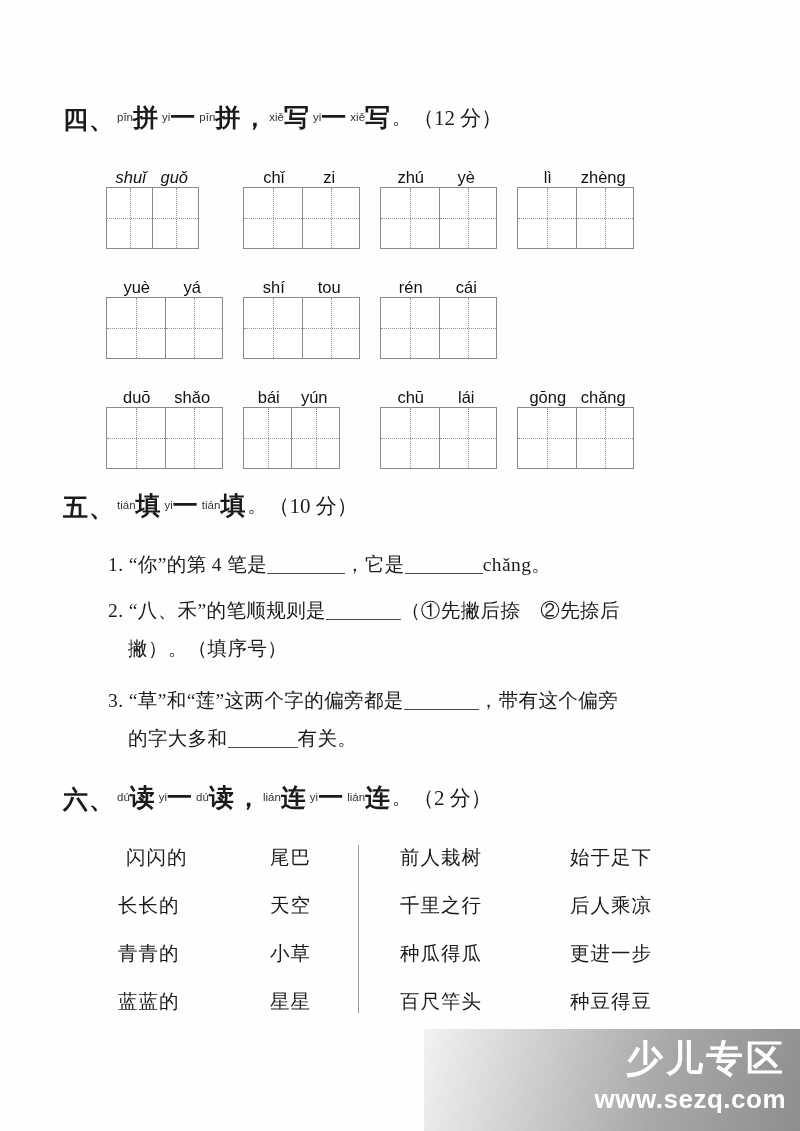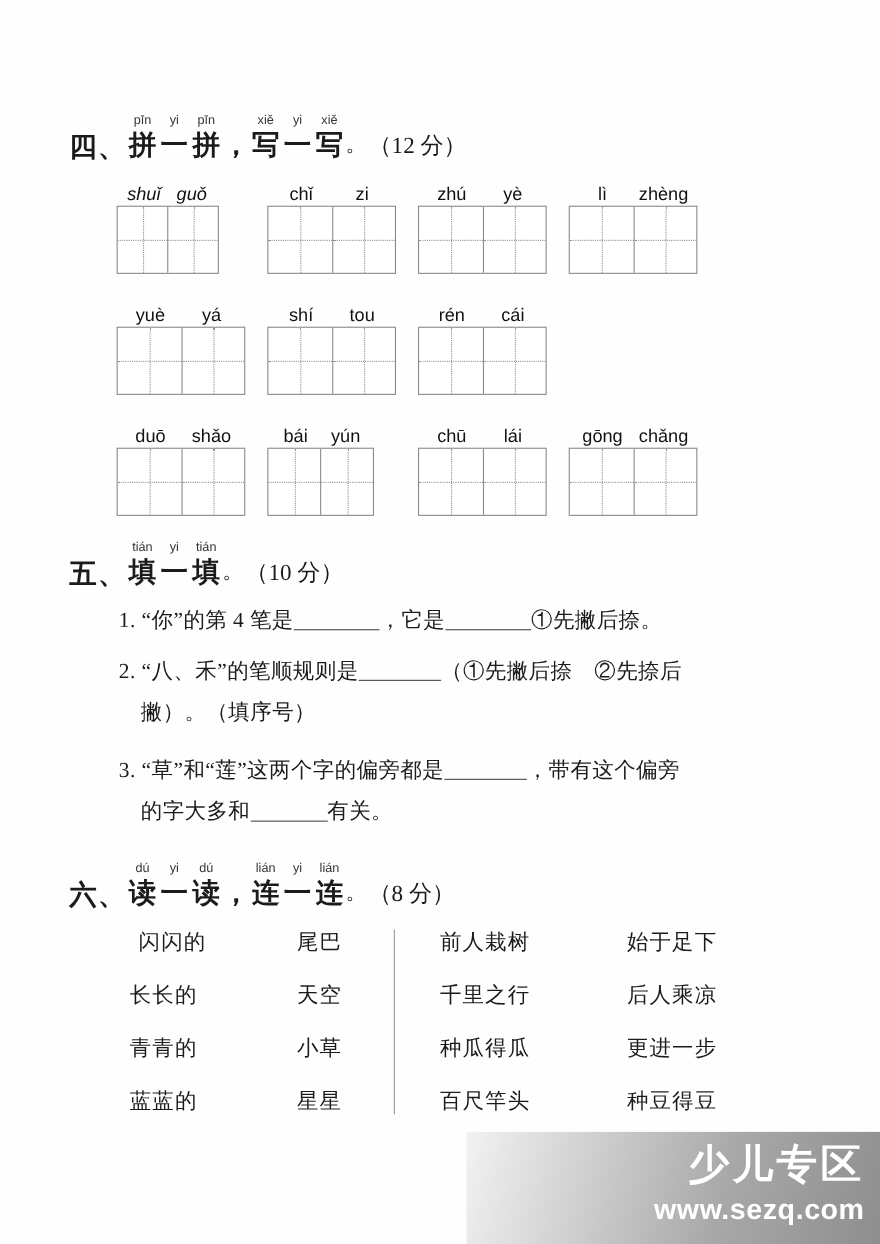--- a/index.html
+++ b/index.html
@@ -35,21 +35,20 @@
     letter-spacing: 1px;
     line-height: 1;
     font-family: "DejaVu Serif", "Liberation Serif", serif;
   }
   .ruby-group {
     display: inline-flex;
     align-items: flex-end;
   }
   .ruby {
     display: inline-flex;
-    flex-direction: column;
     align-items: center;
     margin: 0 2px;
   }
   .ruby .py {
     font-family: "Liberation Sans", "DejaVu Sans", sans-serif;
     font-size: 11.5px;
     line-height: 12px;
     color: #333;
     height: 14px;
     letter-spacing: 0px;
@@ -365,21 +364,21 @@
         <span class="py">tián</span>
         <span class="han">填</span>
       </span>
     </span>
     <span class="dot-end">。</span>
     <span class="score">（10 分）</span>
   </div>
 
   <div class="q-line" style="left:108px; top:552px;">
     <span class="q-num">1.</span>
-    <span>“你”的第 4 笔是</span><span class="blank w78"></span><span>，它是</span><span class="blank w78"></span><span>①先撇后捺。</span>
+    <span>“你”的第 4 笔是</span><span class="blank w78"></span><span>，它是</span><span class="blank w78"></span><span>chǎng。</span>
   </div>
 
   <div class="q-line" style="left:108px; top:598px;">
     <span class="q-num">2.</span>
     <span>“八、禾”的笔顺规则是</span><span class="blank w75"></span><span>（①先撇后捺　②先捺后</span>
   </div>
   <div class="q-line" style="left:128px; top:636px;">
     <span>撇）。（填序号）</span>
   </div>
 
@@ -416,21 +415,21 @@
       <span class="ruby">
         <span class="py">yi</span>
         <span class="han">一</span>
       </span>
       <span class="ruby">
         <span class="py">lián</span>
         <span class="han">连</span>
       </span>
     </span>
     <span class="dot-end">。</span>
-    <span class="score">（8 分）</span>
+    <span class="score">（2 分）</span>
   </div>
 
   <div class="match-cell" style="left:126px; top:846px;">闪闪的</div>
   <div class="match-cell" style="left:118px; top:894px;">长长的</div>
   <div class="match-cell" style="left:118px; top:942px;">青青的</div>
   <div class="match-cell" style="left:118px; top:990px;">蓝蓝的</div>
 
   <div class="match-cell" style="left:270px; top:846px;">尾巴</div>
   <div class="match-cell" style="left:270px; top:894px;">天空</div>
   <div class="match-cell" style="left:270px; top:942px;">小草</div>

